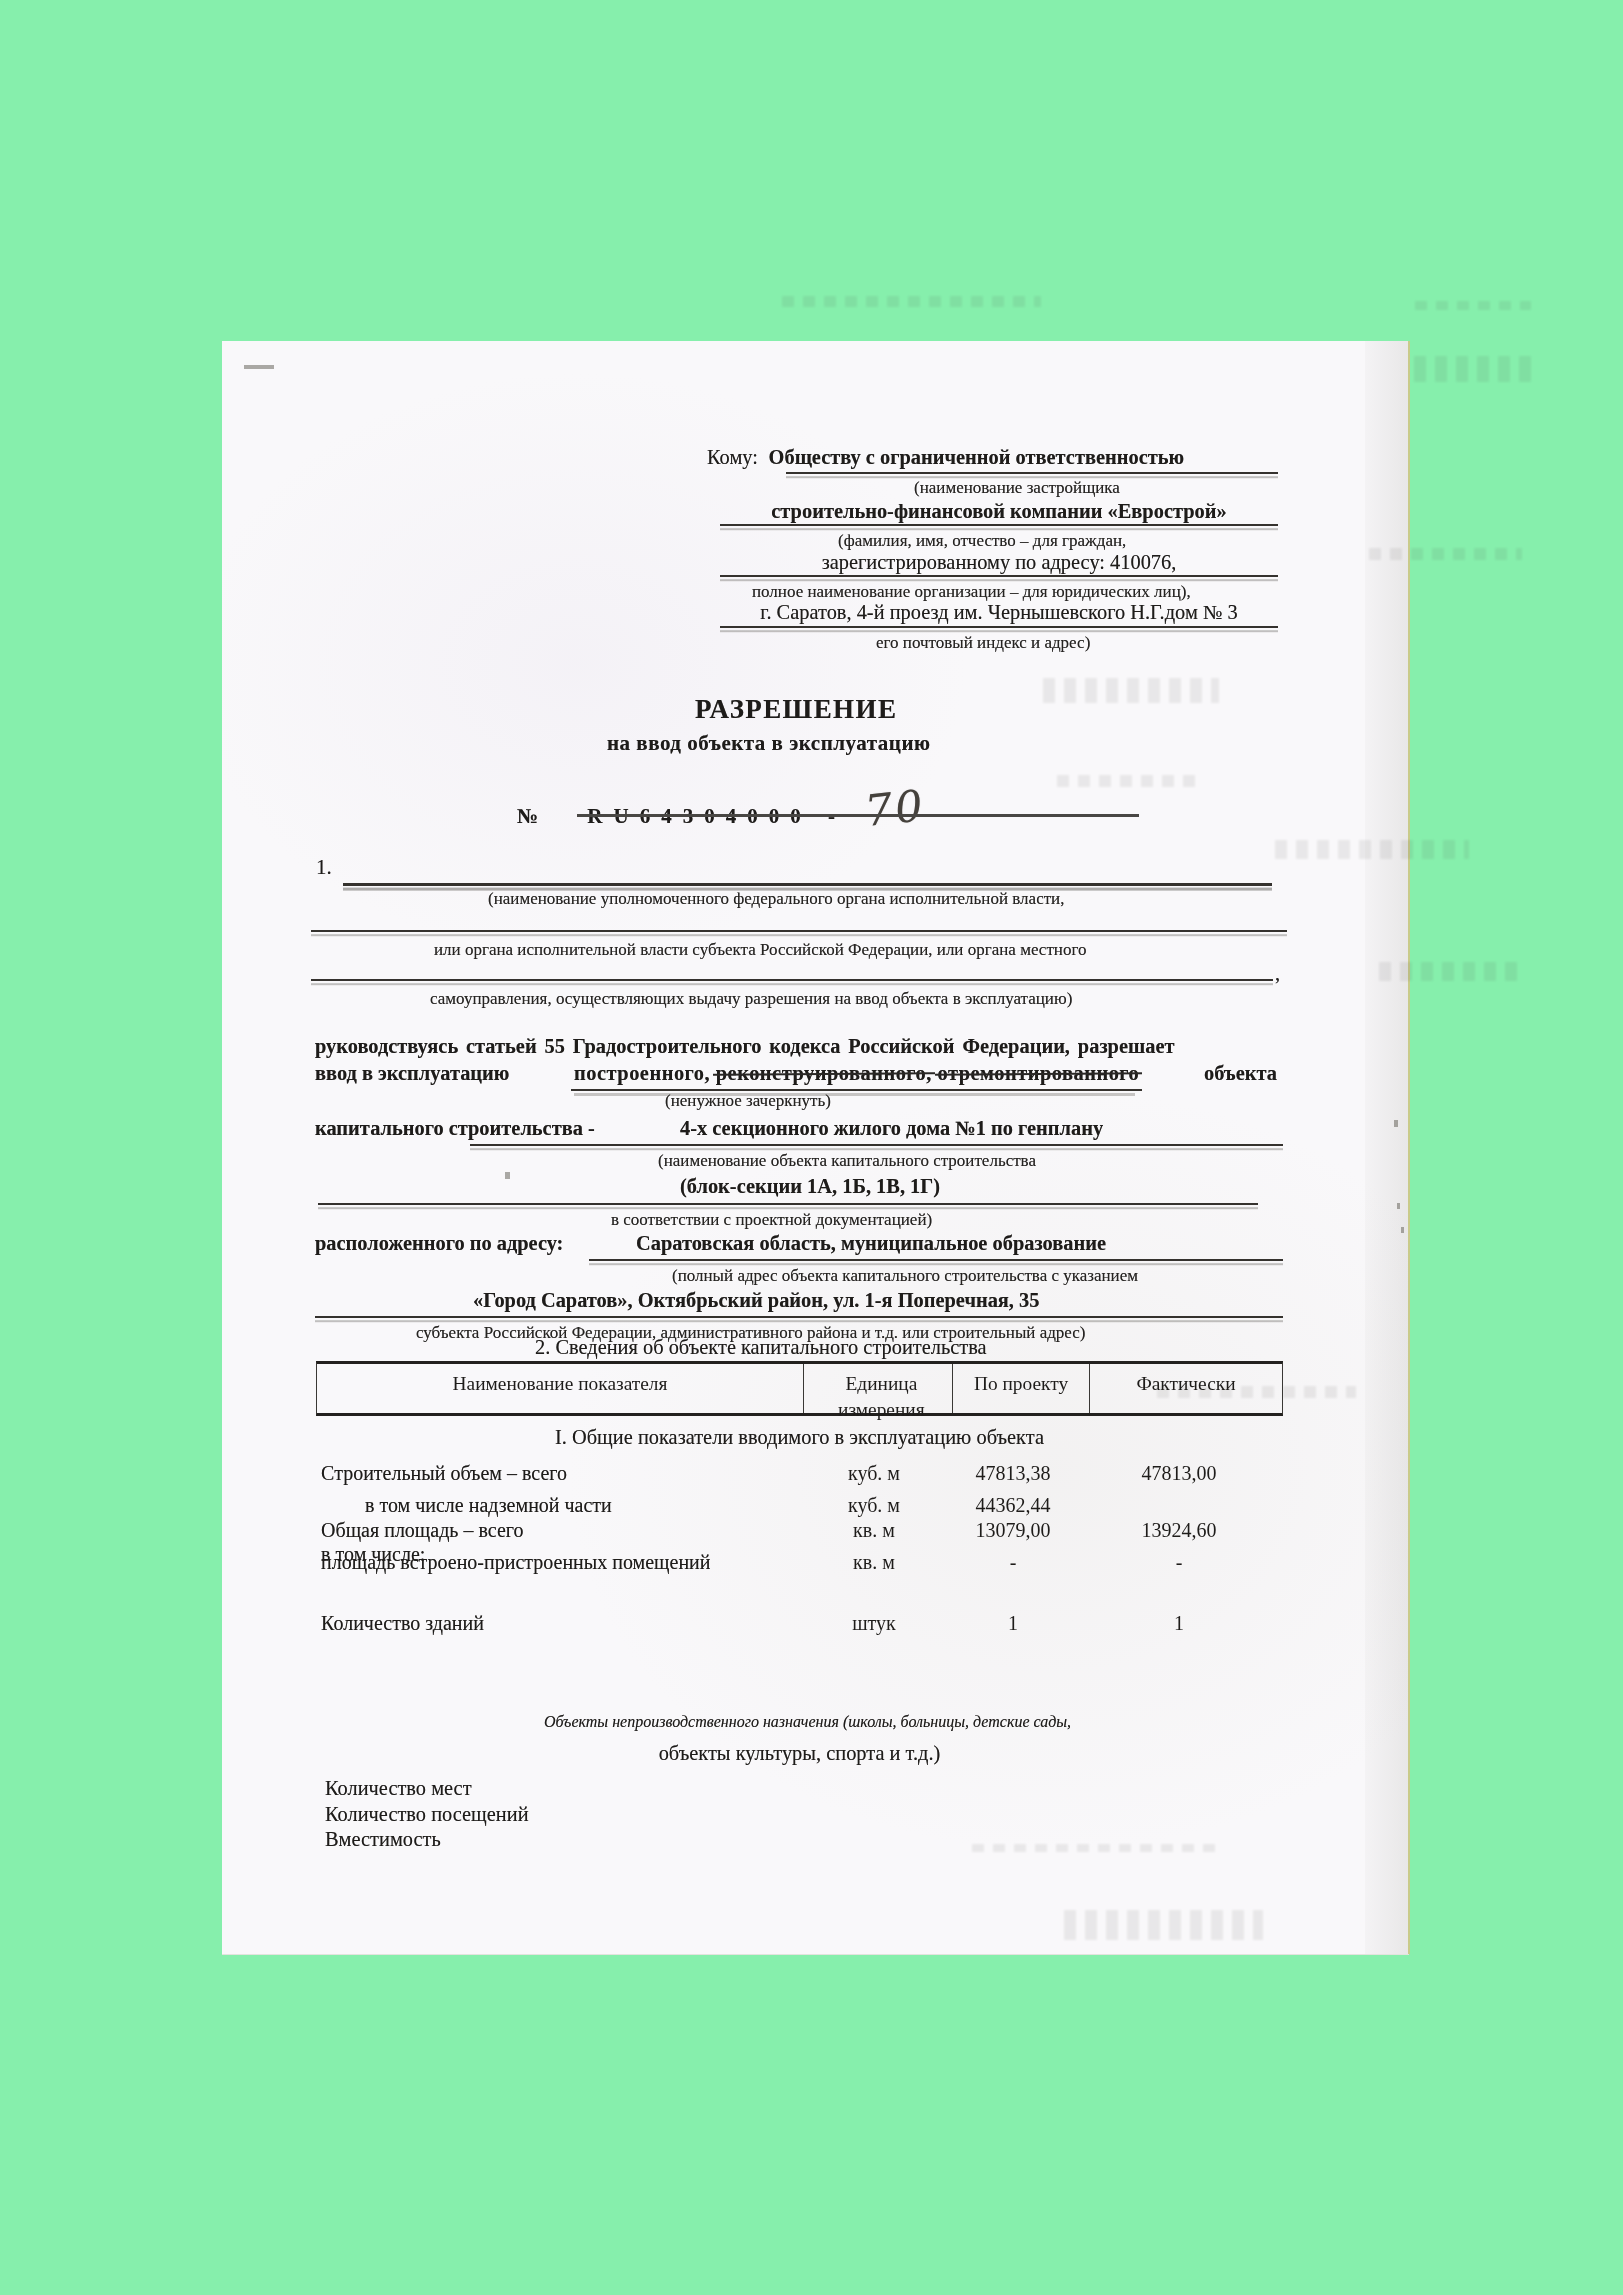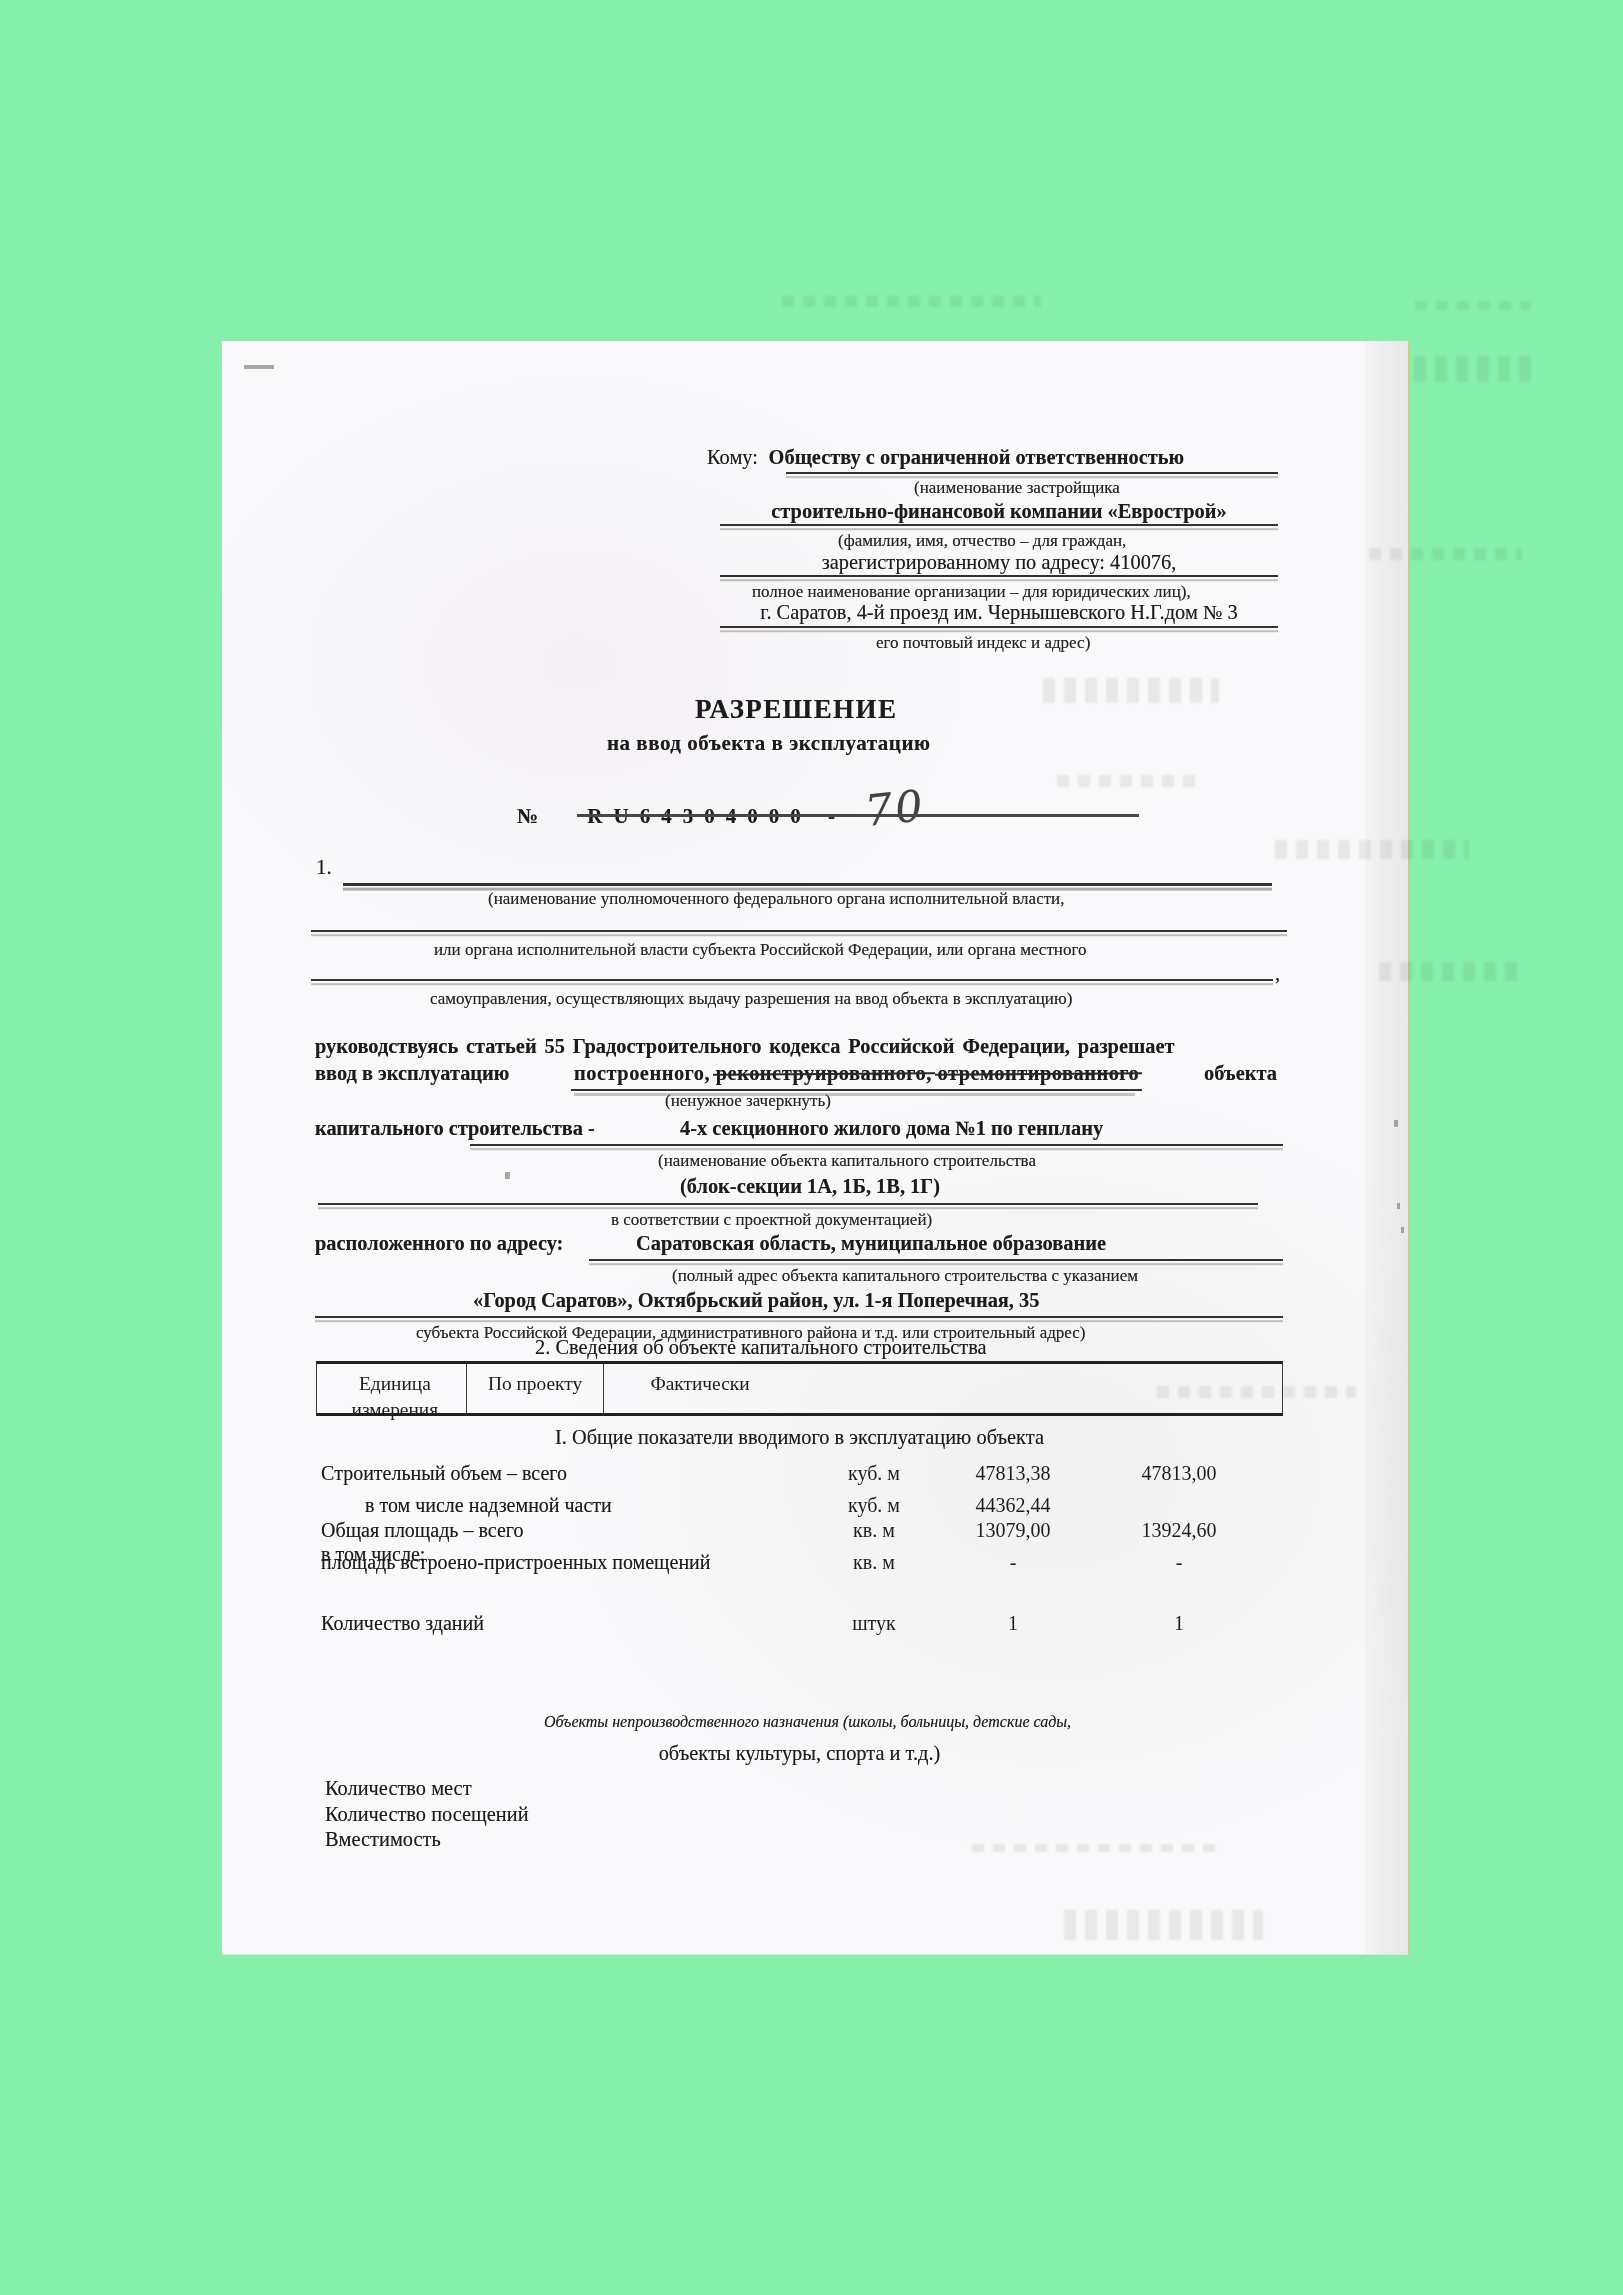--- a/index.html
+++ b/index.html
@@ -163,20 +163,21 @@
   <div class="rule smudge" style="left:589px;top:1259px;width:694px;"></div>
   <div class="t small" style="left:672px;top:1267px;">(полный адрес объекта капитального строительства с указанием</div>
 
   <div class="t b" style="left:473px;top:1290px;font-size:20.4px;">«Город Саратов», Октябрьский район,  ул. 1-я Поперечная, 35</div>
   <div class="rule smudge" style="left:315px;top:1316px;width:968px;"></div>
   <div class="t small" style="left:416px;top:1324px;">субъекта Российской Федерации, административного района и т.д. или строительный адрес)</div>
 
   <div class="t" style="left:535px;top:1337px;font-size:20.4px;">2. Сведения об объекте капитального строительства</div>
 
   <div class="info-table">
+    <div class="cell c-ind">Наименование показателя</div>
     <div class="cell c-unit">Единица измерения</div>
     <div class="cell c-proj">По проекту</div>
     <div class="cell c-fact">Фактически</div>
   </div>
 
   <div class="t ctr" style="left:316px;top:1427px;width:967px;font-size:20.4px;">I. Общие показатели вводимого в эксплуатацию объекта</div>
 
   <div class="row-line" style="top:1462px;">
     <span class="lab">Строительный объем  – всего</span>
     <span class="unit">куб. м</span>

